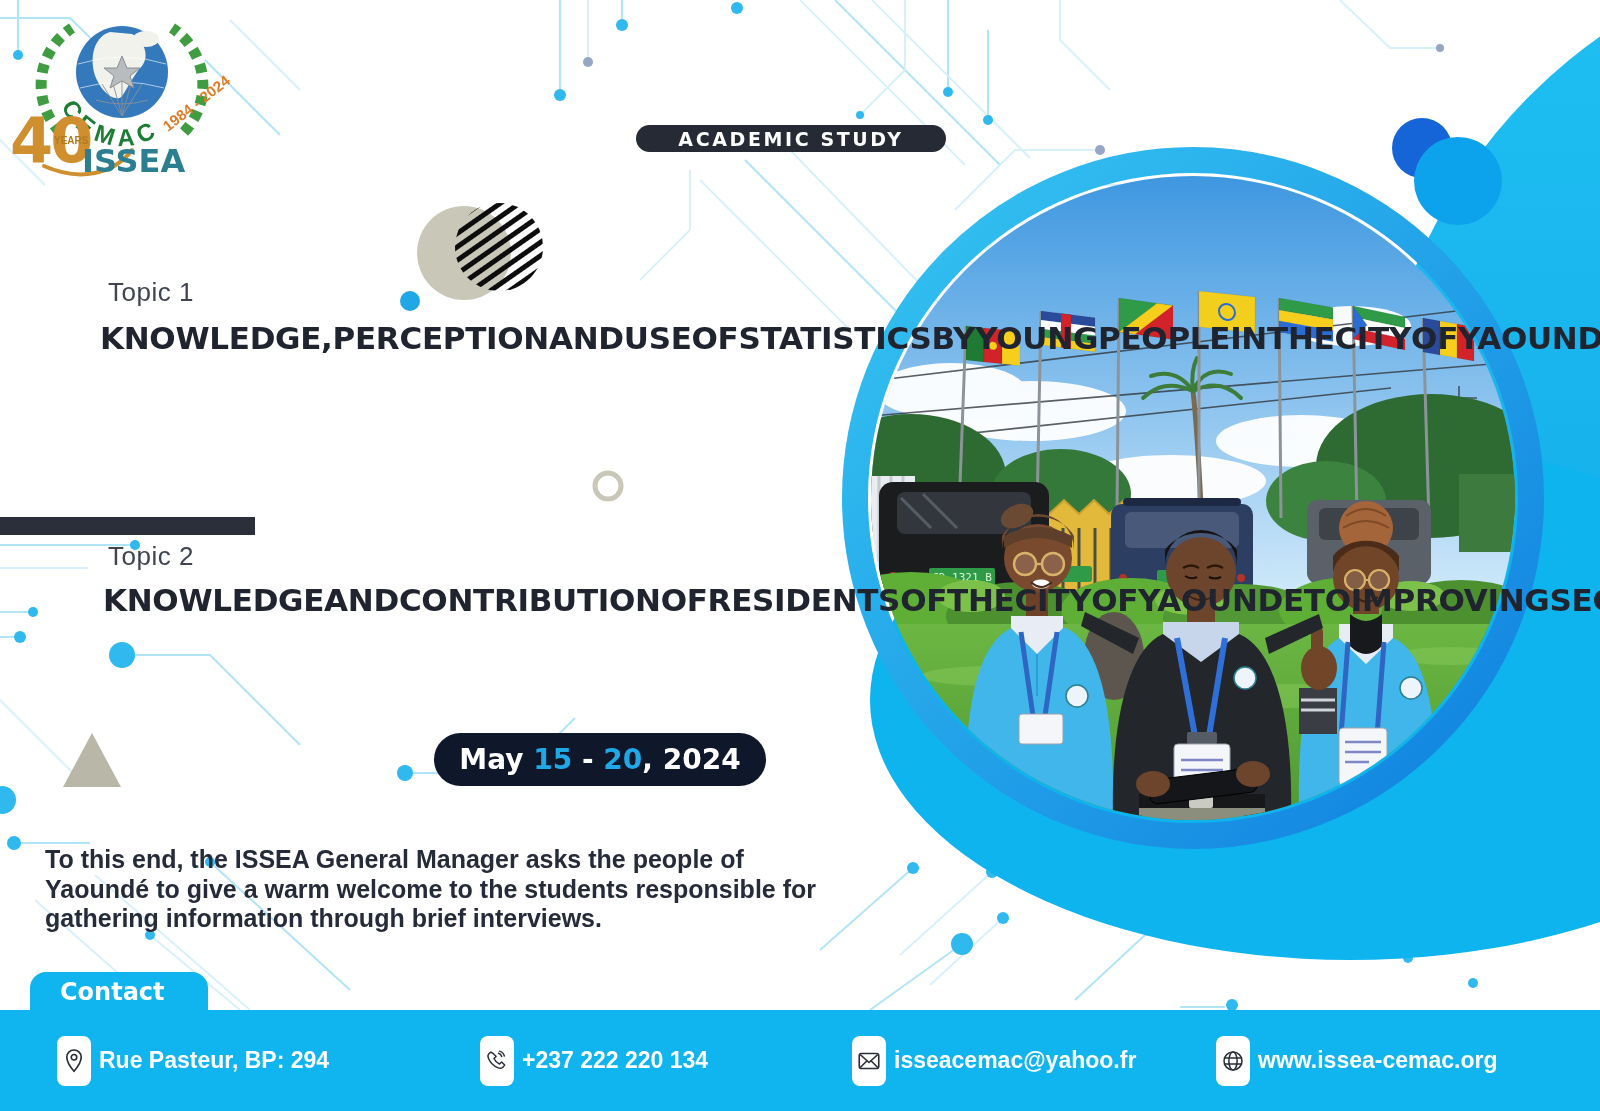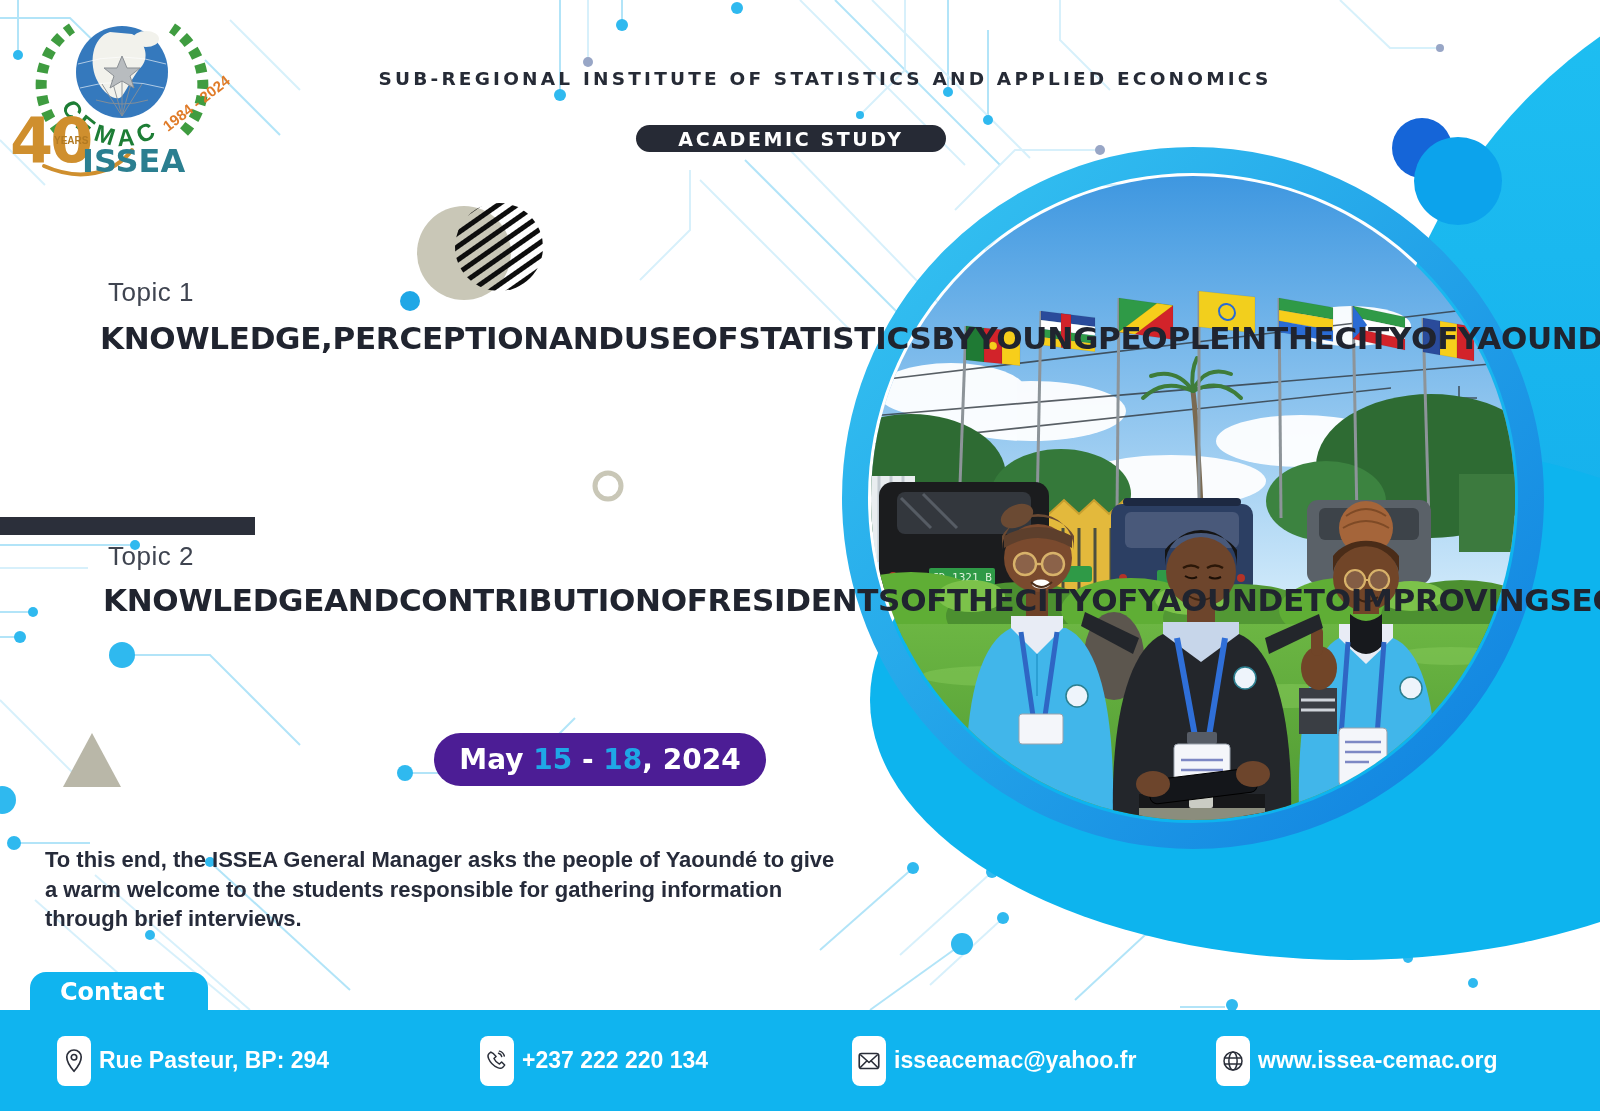--- a/index.html
+++ b/index.html
@@ -21,26 +21,26 @@
   .topic-label{font-size:26px;color:#3f4450;letter-spacing:.5px;}
   .heading{display:flex;flex-direction:row;font-family:"DejaVu Sans",sans-serif;
     font-weight:800;color:#20242f;}
   .hline{display:flex;justify-content:space-between;align-items:baseline;
     height:41px;font-size:31px;letter-spacing:-.3px;white-space:nowrap;}
   .hline.single{justify-content:flex-start;}
   #h2 .hline{height:39px;}
 
   
   .date-pill{left:434px;top:733px;width:332px;height:53px;border-radius:27px;
-    background:#4c1d95;display:flex;align-items:center;justify-content:center;
+    background:#0f172a;display:flex;align-items:center;justify-content:center;
     font-family:"DejaVu Sans",sans-serif;font-weight:800;font-size:28px;color:#fff;}
   .date-pill .blue{color:#1fa7e6;}
 
   
-  .para{left:45px;top:845px;width:805px;font-size:22px;font-weight:700;
+  .para{left:45px;top:845px;width:805px;font-size:25px;font-weight:700;
     line-height:29.5px;color:#262b3a;}
 
   
   .contact-tab{left:30px;top:972px;width:178px;height:40px;background:#10b4ef;
     border-radius:16px 16px 0 0;display:flex;align-items:center;}
   .contact-tab span{color:#fff;font-family:"DejaVu Sans",sans-serif;font-weight:800;
     font-size:24px;margin-left:30px;}
   .contact-bar{left:0;top:1010px;width:1600px;height:101px;background:#10b4ef;}
   .c-item{position:absolute;top:0;height:101px;display:flex;align-items:center;}
   .c-icon{width:34px;height:50px;background:#ffffff;border-radius:8px;
@@ -435,21 +435,20 @@
         <rect x="268" y="632" width="126" height="12" fill="#8b8d7d"></rect>
         <g transform="rotate(-7 332 610)">
           <rect x="278" y="598" width="108" height="24" rx="7" fill="#14161a" stroke="#000"></rect>
         </g>
         <ellipse cx="282" cy="608" rx="17" ry="13" fill="#6d452c"></ellipse>
         <ellipse cx="382" cy="598" rx="17" ry="13" fill="#6d452c"></ellipse>
       </g>
     </svg>
   </div>
 
-  <div class="abs inst-title">SUB-REGIONAL INSTITUTE OF STATISTICS AND APPLIED ECONOMICS</div>
   <div class="abs badge-pill">
     <span>ACADEMIC STUDY</span>
   </div>
 
   <div class="abs topic-label" style="left:108px;top:277px">Topic 1</div>
   <div id="h1" class="abs heading" style="left:100px;top:320px;width:707px">
       <div class="hline">
         <span>KNOWLEDGE,</span>
         <span>PERCEPTION</span>
         <span>AND</span>
@@ -493,21 +492,21 @@
         <span>TO</span>
         <span>IMPROVING</span>
         <span>SECURITY</span>
       </div>
     </div>
 
   <div class="abs date-pill">
     <span>May</span>&nbsp;
     <span class="blue">15</span>&nbsp;
     <span>-</span>&nbsp;
-    <span class="blue">18</span><span>, 2024</span>
+    <span class="blue">20</span><span>, 2024</span>
   </div>
 
   <div class="abs para">To this end, the ISSEA General Manager asks the people of Yaoundé to give a warm welcome to the students responsible for gathering information through brief interviews.</div>
 
   <div class="abs contact-tab">
     <span>Contact</span>
   </div>
   <div class="abs contact-bar">
 
     <div class="c-item" style="left:57px">

